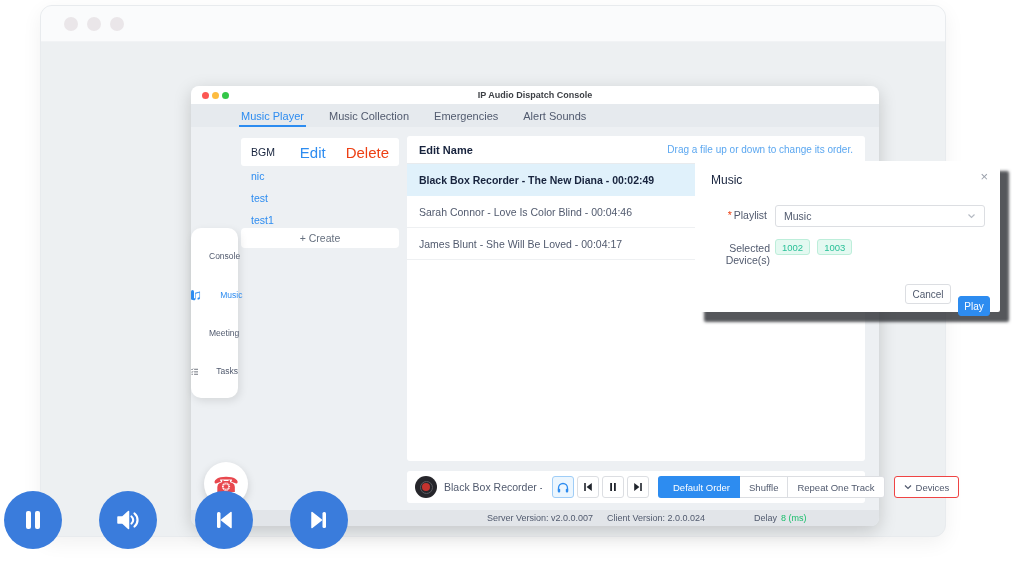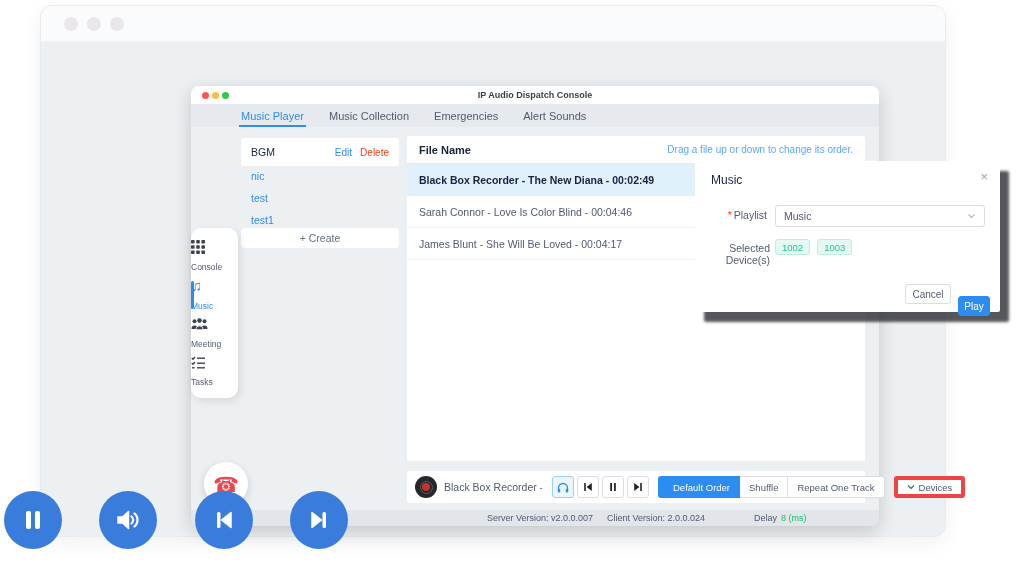--- a/index.html
+++ b/index.html
@@ -32,43 +32,43 @@
   .tab.active::after { content:""; position:absolute; left:-2px; right:-2px; bottom:0;
     height:2px; background:#2d8cf0; }
   .datebox { position:absolute; right:0; top:18px; width:108px; height:23px; background:#fff;
     display:flex; align-items:center; justify-content:center; gap:5px; font-size:9.5px;
     color:#515a6e; border-radius:0 0 0 3px; }
 
   
   .pl-row { position:absolute; left:50px; width:158px; height:28px; }
   .pl-selected { top:52px; background:#fff; border-radius:3px; display:flex;
     align-items:center; padding:0 10px; font-size:10.5px; color:#17233d; }
-  .pl-actions { margin-left:auto; display:flex; gap:8px; font-size:10px; }
+  .pl-actions { margin-left:auto; display:flex; gap:20px; font-size:15px; }
   .pl-item { display:flex; align-items:center; padding:0 10px; font-size:10.5px; color:#2d8cf0; }
   .create-btn { position:absolute; left:50px; top:142px; width:158px; height:20px;
     background:#fff; border-radius:4px; display:flex; align-items:center;
     justify-content:center; font-size:10.5px; color:#66707f; }
 
   
   .file-panel { position:absolute; left:216px; top:50px; width:458px; height:325px;
     background:#fff; border-radius:3px; }
   .file-head { height:28px; display:flex; align-items:center; justify-content:space-between;
     padding:0 12px; border-bottom:1px solid #e8ebee; }
   .file-head-title { font-size:11px; font-weight:bold; color:#17233d; }
   .file-head-hint { font-size:10px; color:#5ba7f0; }
   .file-row { height:32px; display:flex; align-items:center; padding:0 12px;
     font-size:10.5px; color:#515a6e; border-bottom:1px solid #eef0f2; }
   .file-row.sel { background:#e0f1fb; color:#17233d; font-weight:bold; border-bottom:none; }
 
   
   .nav-rail { position:absolute; left:0px; top:142px; width:47px; height:170px; background:#fff;
     border-radius:10px; box-shadow:2px 3px 8px rgba(0,0,0,0.10); display:flex;
     flex-direction:column; justify-content:space-around; padding:8px 0; }
-  .nav-item { position:relative; display:flex; flex-direction:column; align-items:flex-start;
-    gap:8px; font-size:8.5px; color:#515a6e; }
+  .nav-item { position:relative; display:flex; flex-direction:row; align-items:center;
+    gap:18px; font-size:8.5px; color:#515a6e; }
   .nav-item.active { color:#2d8cf0; }
   .nav-item.active::before { content:""; position:absolute; left:0; top:2px; bottom:2px;
     width:3px; border-radius:2px; background:#2d8cf0; }
 
   
   .fab { position:absolute; left:13px; top:376px; width:44px; height:44px; background:#fff;
     border-radius:50%; box-shadow:0 3px 8px rgba(0,0,0,0.15); display:flex;
     align-items:center; justify-content:center; }
   .fab span { color:#e8484e; font-size:21px; line-height:1; }
 
@@ -87,21 +87,21 @@
     margin-left:3px; flex:none; }
   .icon-btn.hp { background:#ecf6fe; border-color:#9fcdf7; margin-left:10px; }
   .seg { display:flex; margin-left:9px; flex:none; }
   .seg-btn { height:22px; display:flex; align-items:center; padding:0 9px; font-size:9.5px;
     color:#515a6e; background:#fff; border:1px solid #dcdee2; border-left:none; }
   .seg-btn:first-child { border-left:6px solid #fca5a5; border-radius:3px 0 0 3px; }
   .seg-btn:last-child { border-radius:0 3px 3px 0; }
   .seg-btn.on { background:#2d8cf0; border-color:#2d8cf0; color:#fff; }
   .dev-btn { height:22px; margin-left:9px; display:flex; align-items:center; gap:4px;
     padding:0 9px; font-size:9.5px; color:#515a6e; background:#fff;
-    border:4px solid #ef4444; border-radius:3px; flex:none; }
+    border:1px solid #ef4444; border-radius:3px; flex:none; }
 
   
   .statusbar { position:absolute; left:0; right:0; bottom:0; height:16px; background:#e2e5e9;
     border-radius:0 0 8px 8px; font-size:9px; color:#515a6e; }
   .statusbar span { position:absolute; top:3px; white-space:nowrap; }
 
   
   .modal { position:absolute; left:695px; top:161px; width:305px; height:151px; background:#fff;
     border-radius:2px; box-shadow:9px 10px 3px rgba(43,45,50,0.8); z-index:30; }
   .modal-title { position:absolute; left:16px; top:12px; font-size:12px; color:#17233d; }
@@ -159,21 +159,21 @@
           <span style="color:#ed4014">Delete</span>
         </span>
       </div>
       <div class="pl-row pl-item" style="top:76px">nic</div>
       <div class="pl-row pl-item" style="top:98px">test</div>
       <div class="pl-row pl-item" style="top:120px">test1</div>
       <div class="create-btn">+ Create</div>
 
       <div class="file-panel">
         <div class="file-head">
-          <span class="file-head-title">File Name</span>
+          <span class="file-head-title">Edit Name</span>
           <span class="file-head-hint">Drag a file up or down to change its order.</span>
         </div>
         <div class="file-row sel">Black Box Recorder - The New Diana - 00:02:49</div>
         <div class="file-row">Sarah Connor - Love Is Color Blind - 00:04:46</div>
         <div class="file-row">James Blunt - She Will Be Loved - 00:04:17</div>
       </div>
 
       <div class="nav-rail">
         <div class="nav-item">
           <svg width="14" height="14" viewBox="0 0 14 14">

